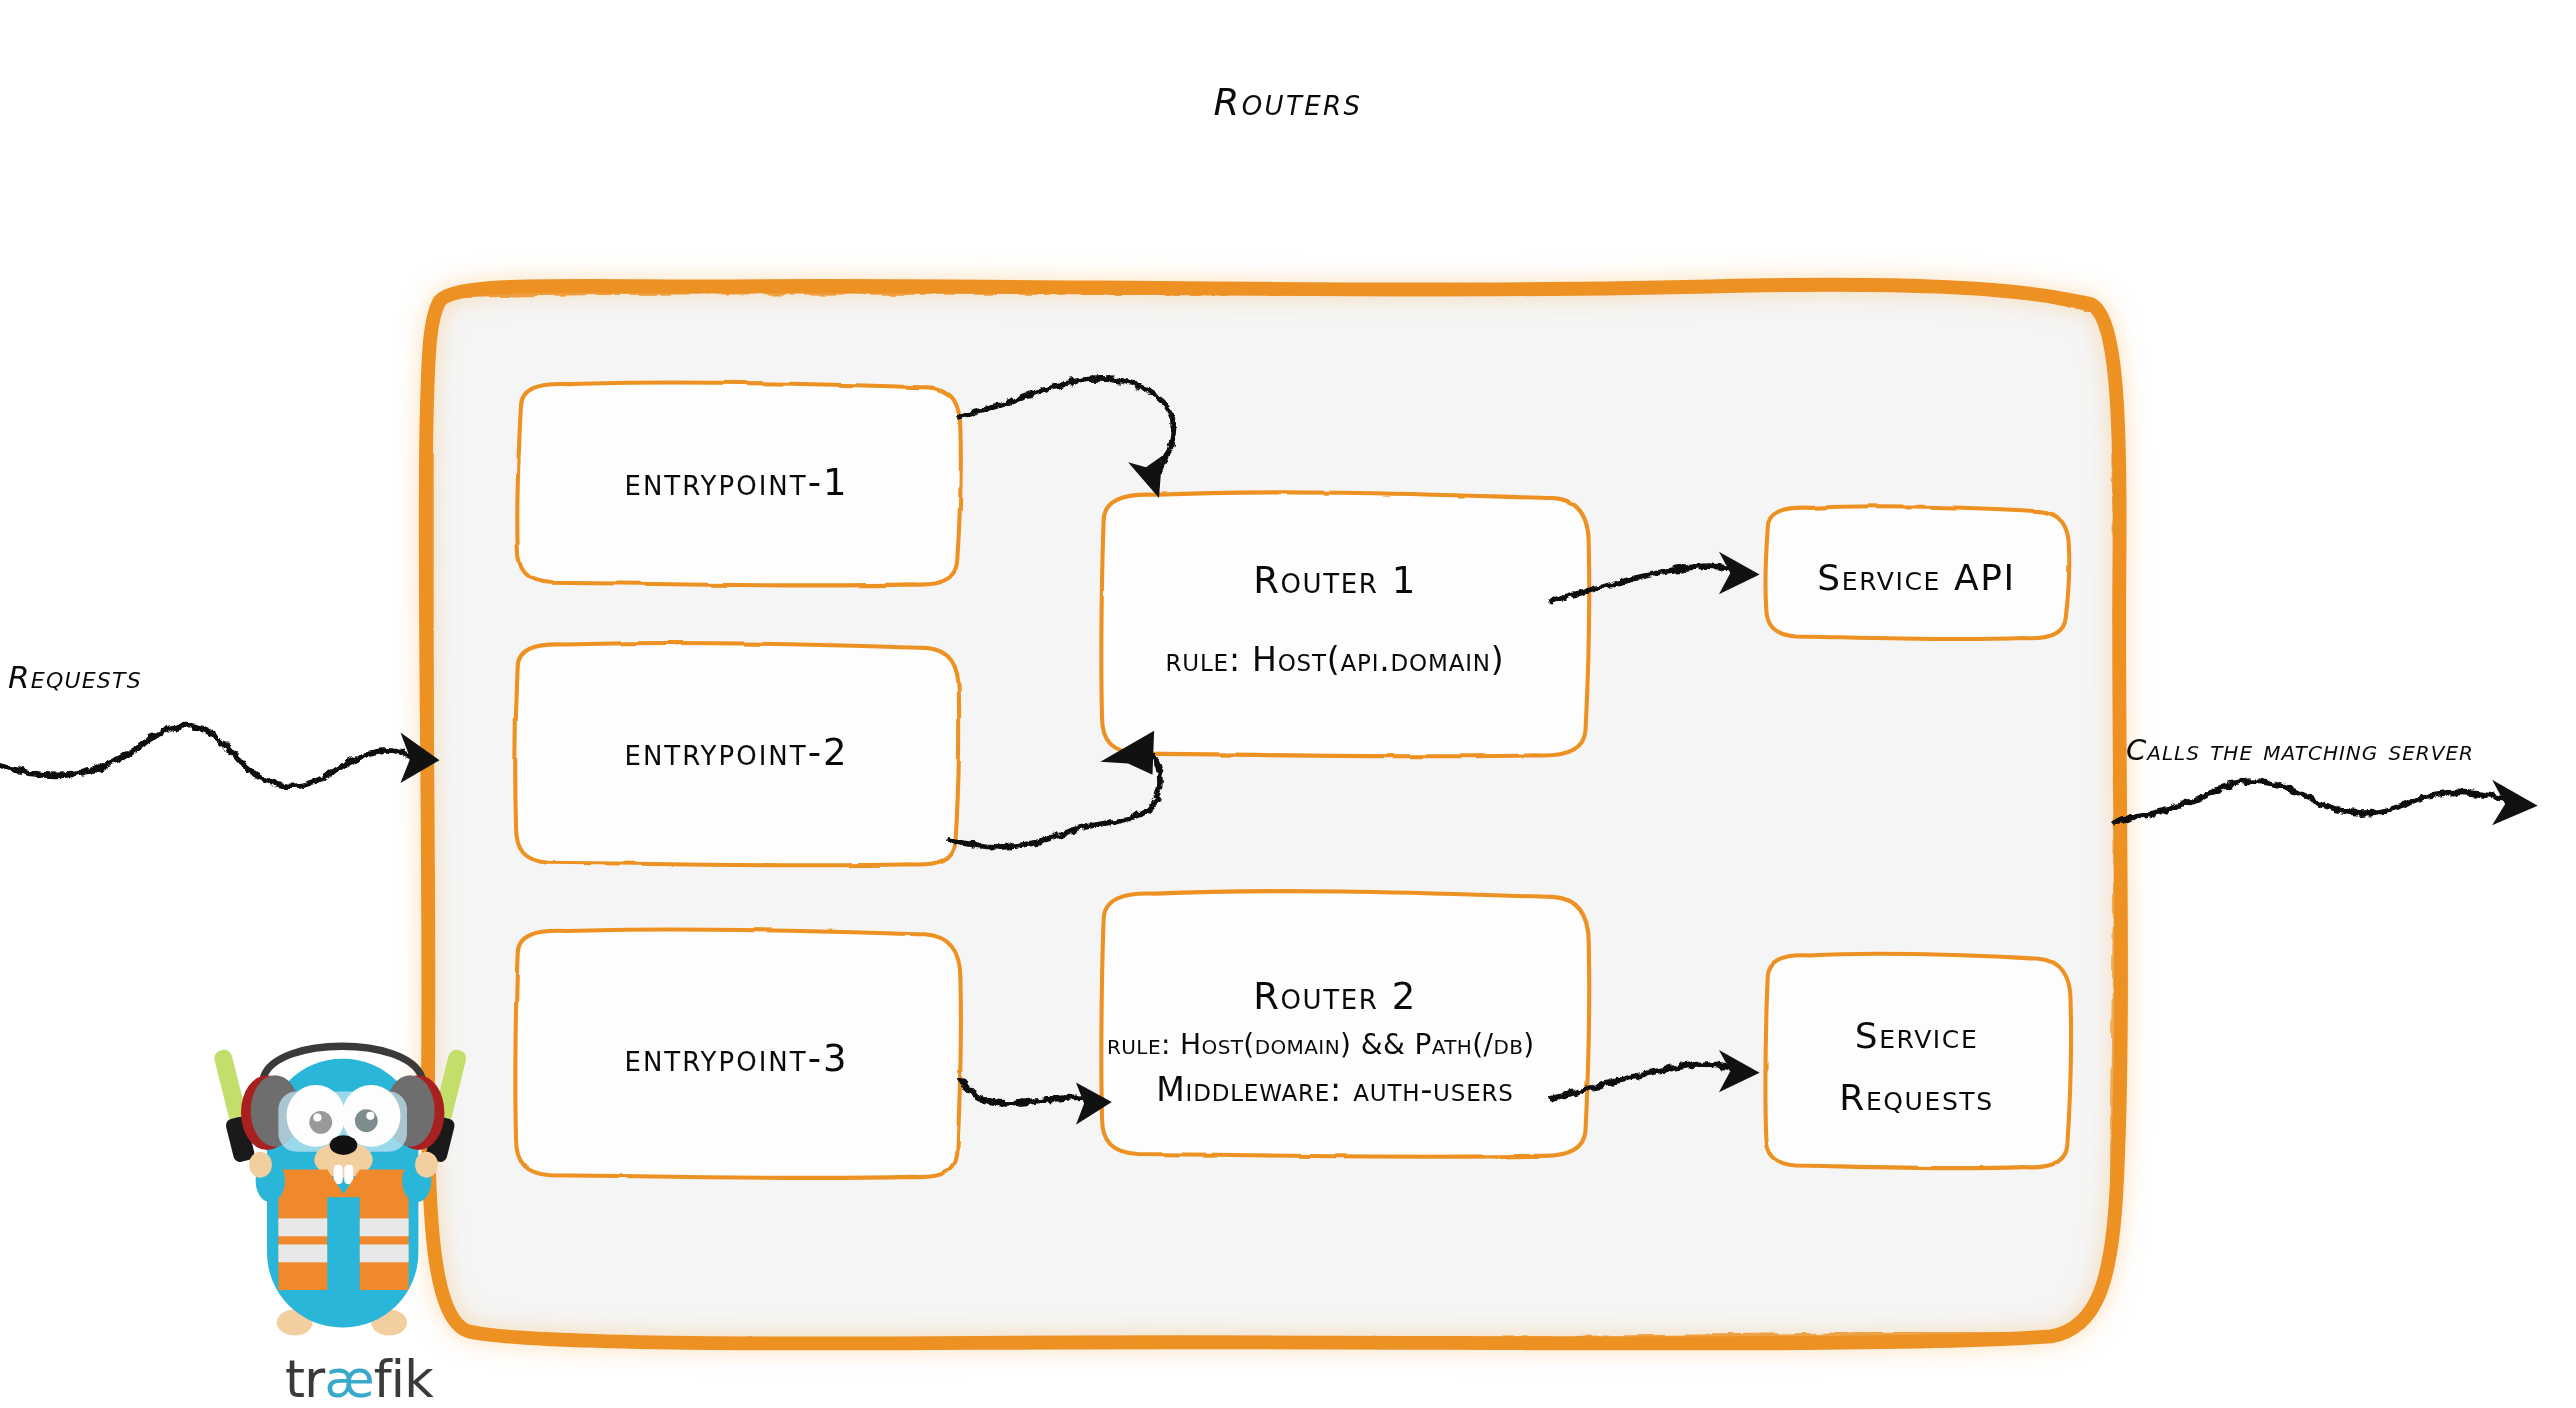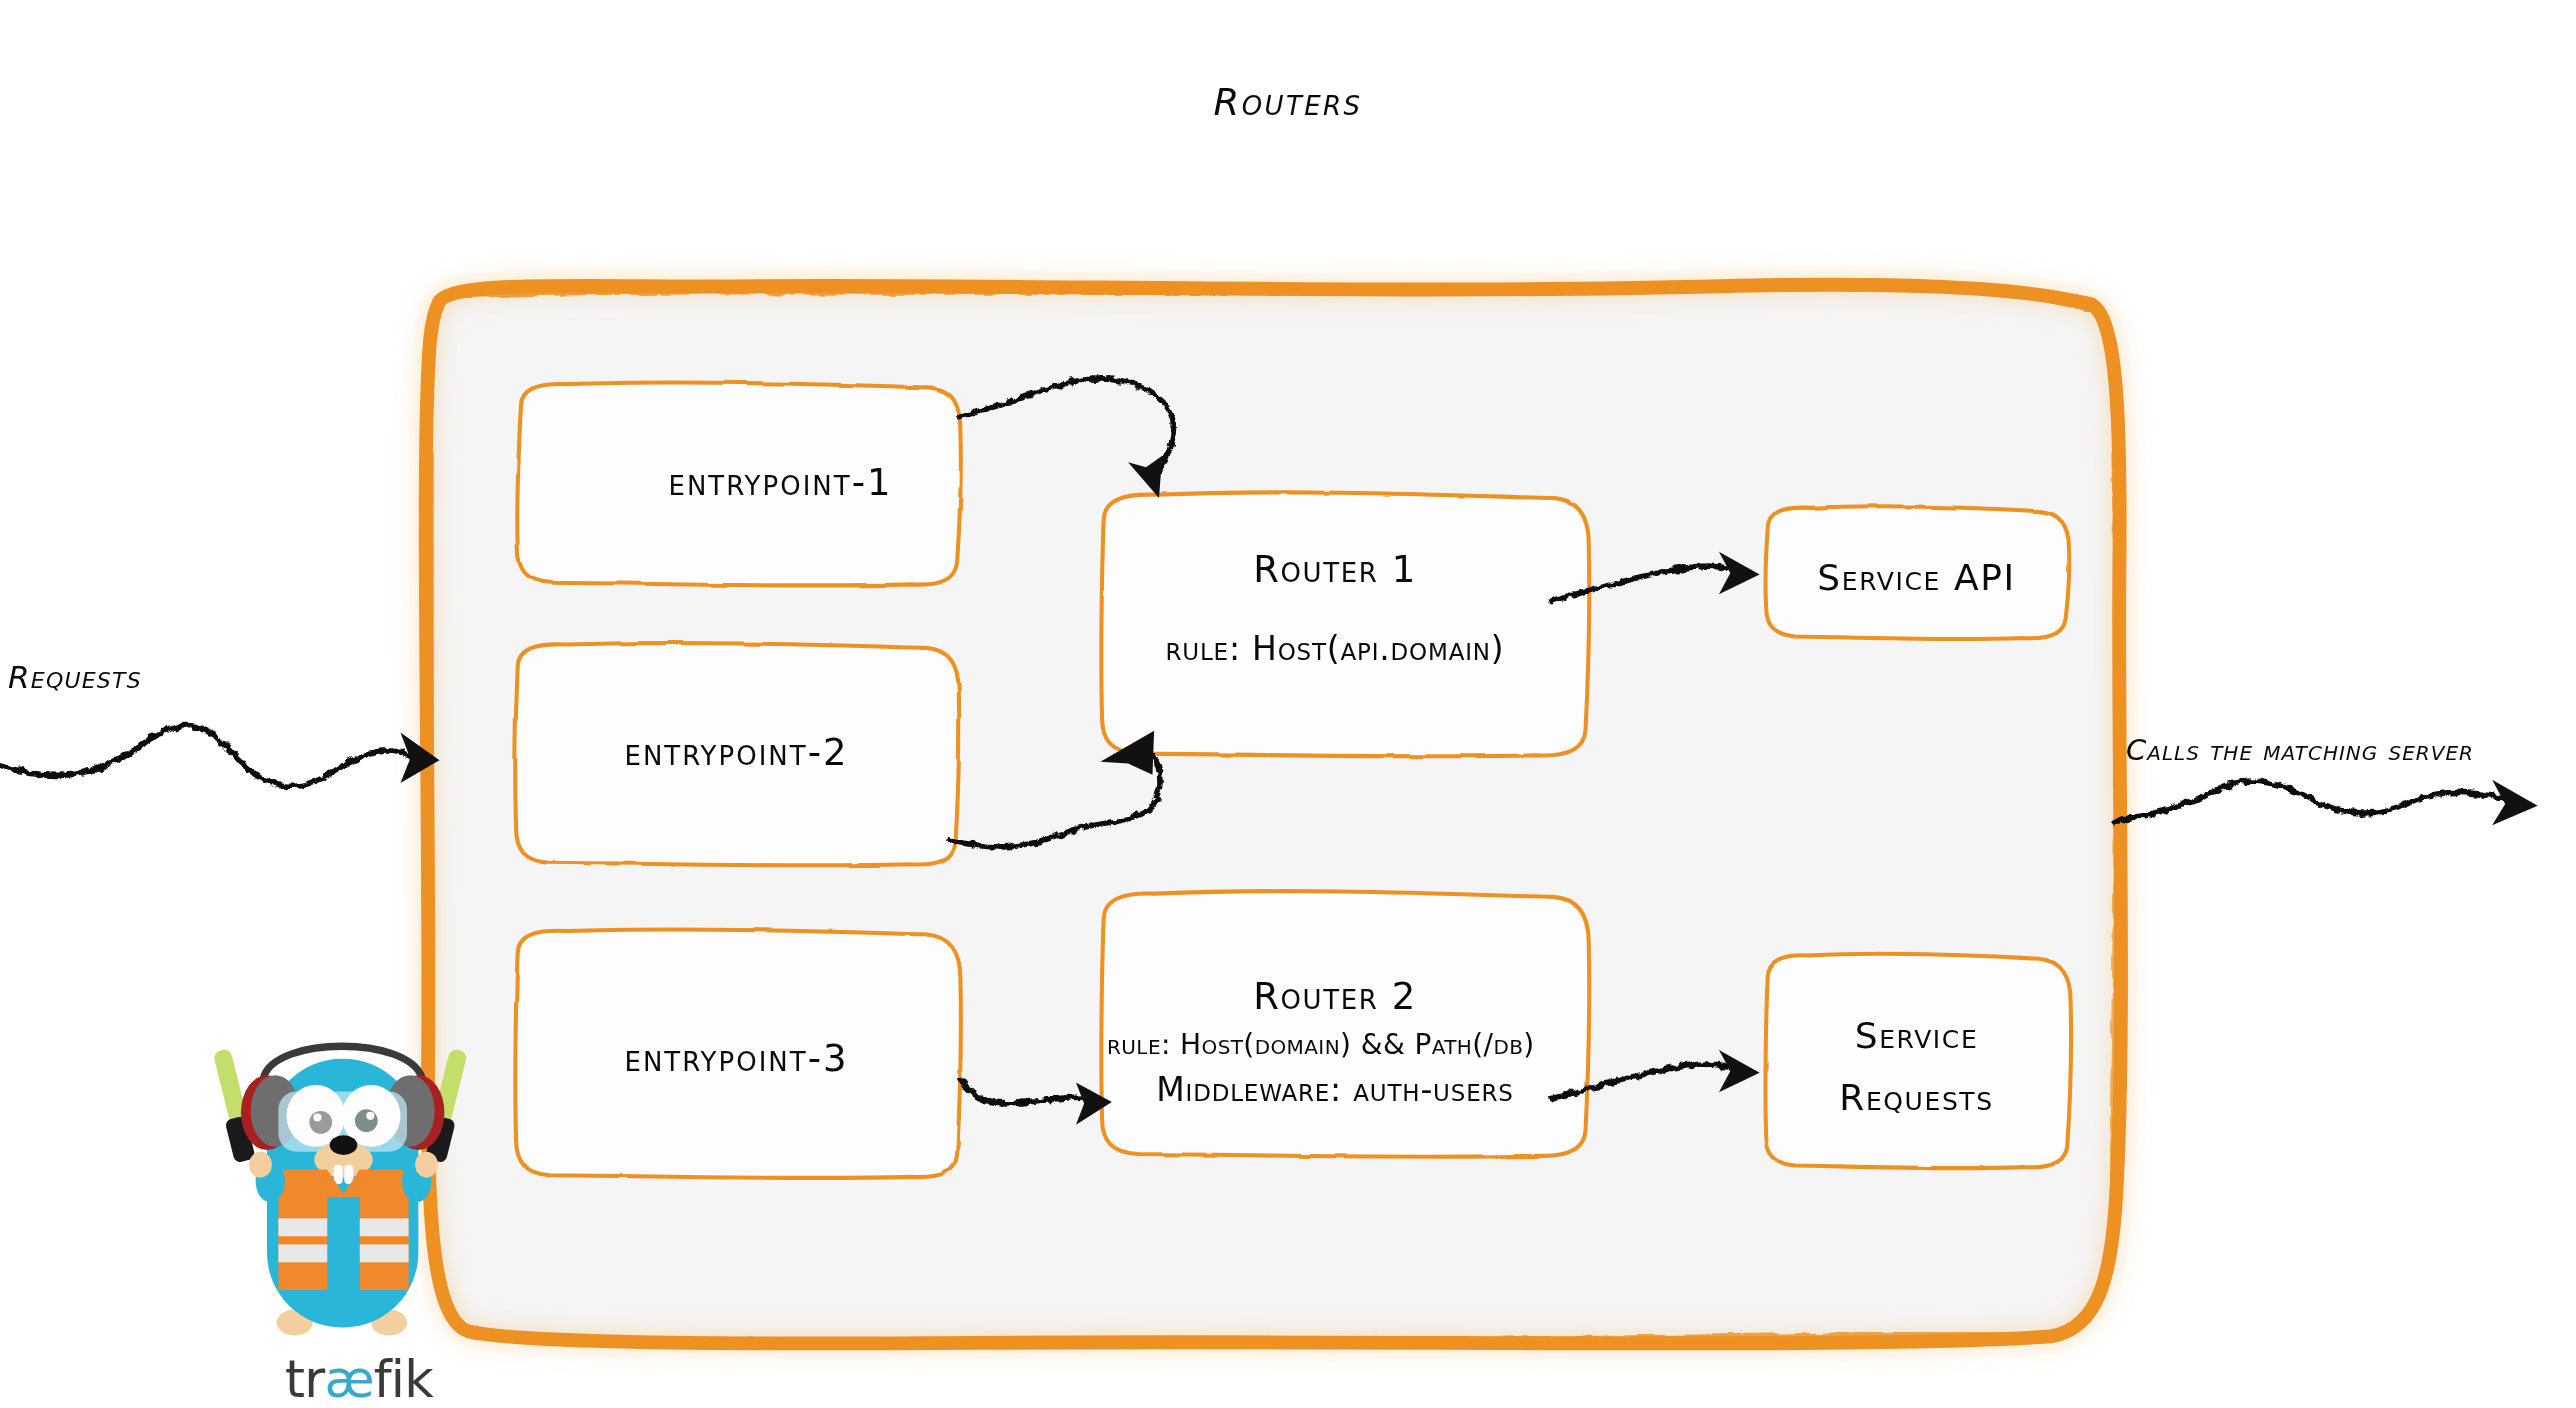--- a/index.html
+++ b/index.html
@@ -90,25 +90,25 @@
   
   .box-text {
     position: absolute;
     display: flex;
     flex-direction: column;
     align-items: center;
     justify-content: center;
     pointer-events: none;
   }
 
-  #ep1-text { left: 521px; top: 391px;  width: 431px; height: 183px; padding-left: 44px; }
+  #ep1-text { left: 521px; top: 391px;  width: 431px; height: 183px; }
   #ep2-text { left: 521px; top: 651px;  width: 431px; height: 203px; align-items: center; }
   #ep3-text { left: 521px; top: 940px; width: 431px; height: 236px; }
 
-  #router1-text { left: 1107px; top: 490px; width: 456px; height: 236px; gap: 38px; }
+  #router1-text { left: 1107px; top: 501px; width: 456px; height: 236px; gap: 38px; }
   #router2-text { left: 1107px; top: 936px; width: 456px; height: 212px; gap: 9.8px; }
 
   #svc-api-text  { left: 1774px; top: 537px;  width: 285px; height: 81px; }
   #svc-dash-text { left: 1774px; top: 985px; width: 285px; height: 163px; gap: 21px; }
   #traefik-wordmark {
     position: absolute;
     left: 241px;
     top: 1325px;
     width: 236px;
     text-align: center;

